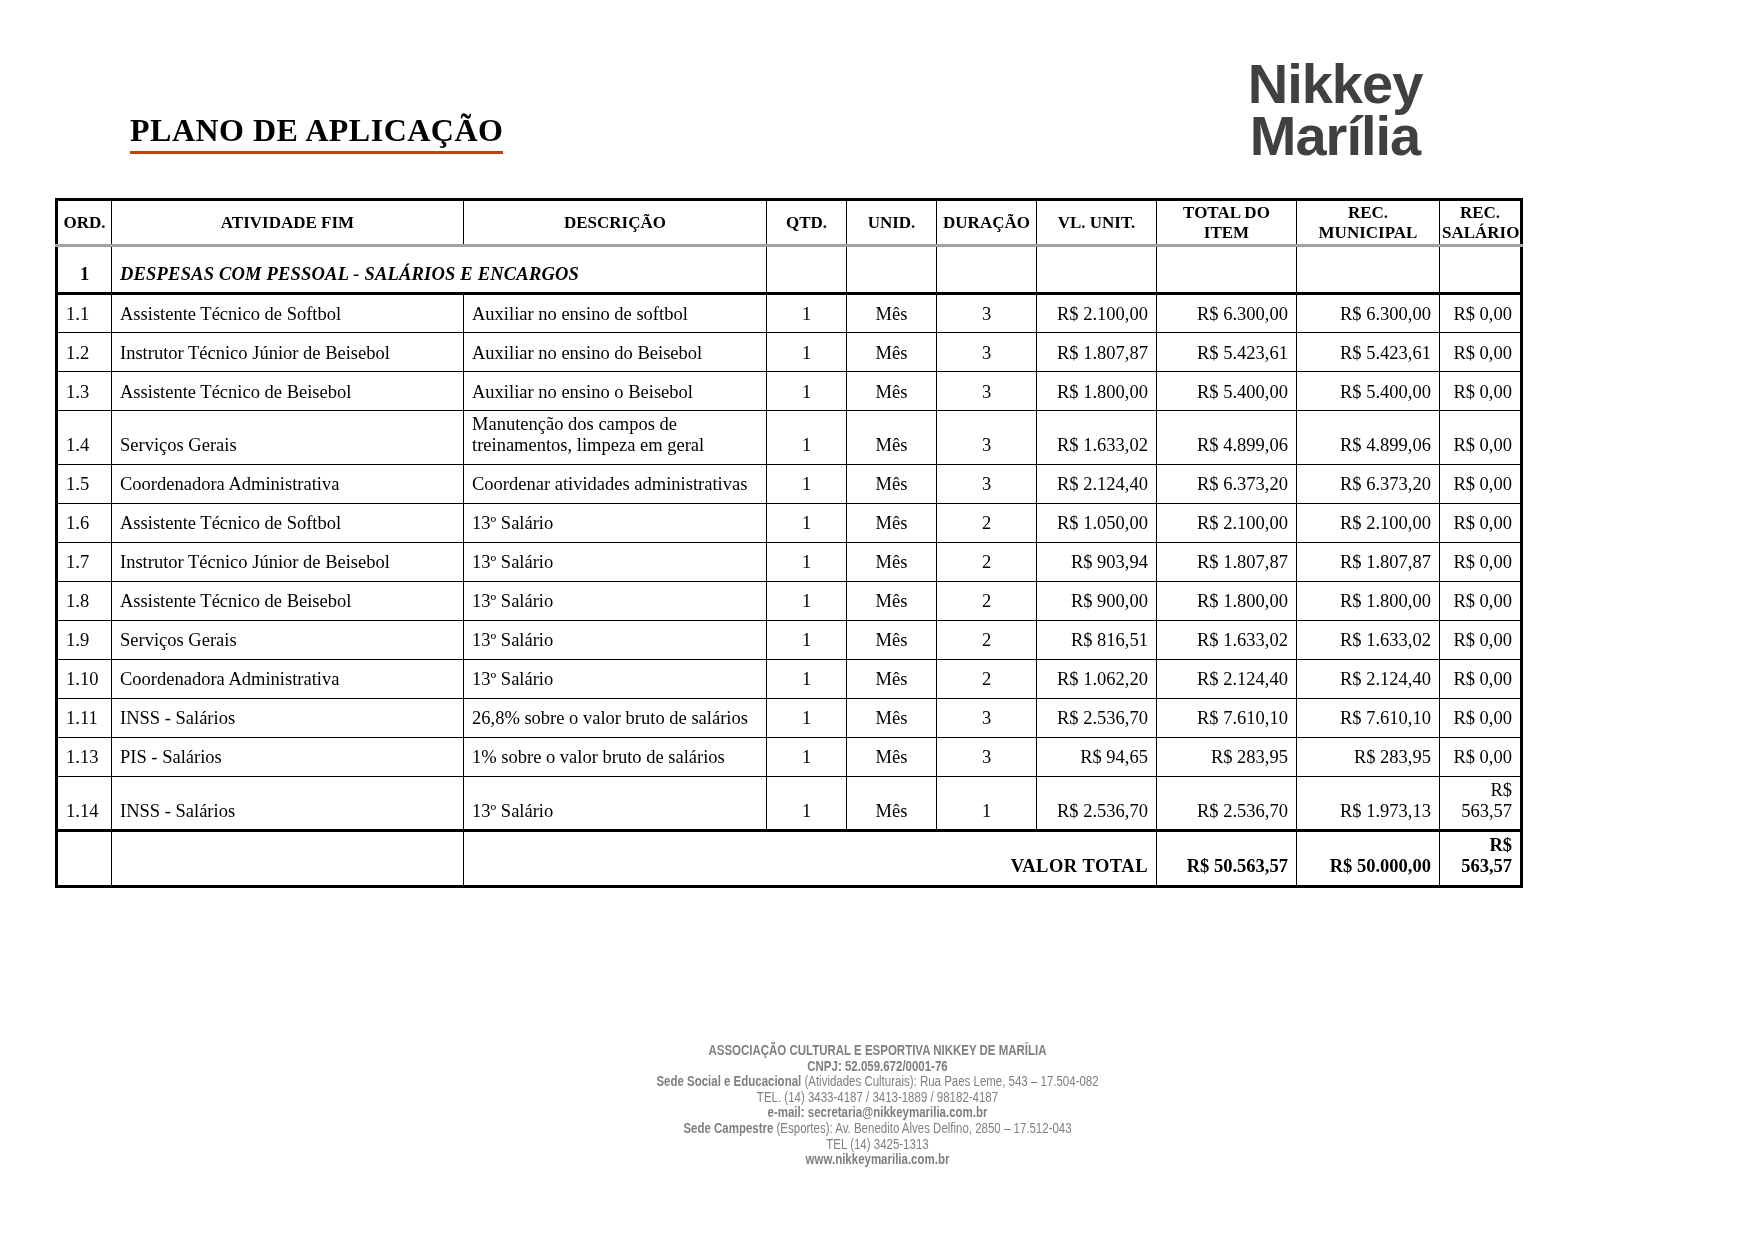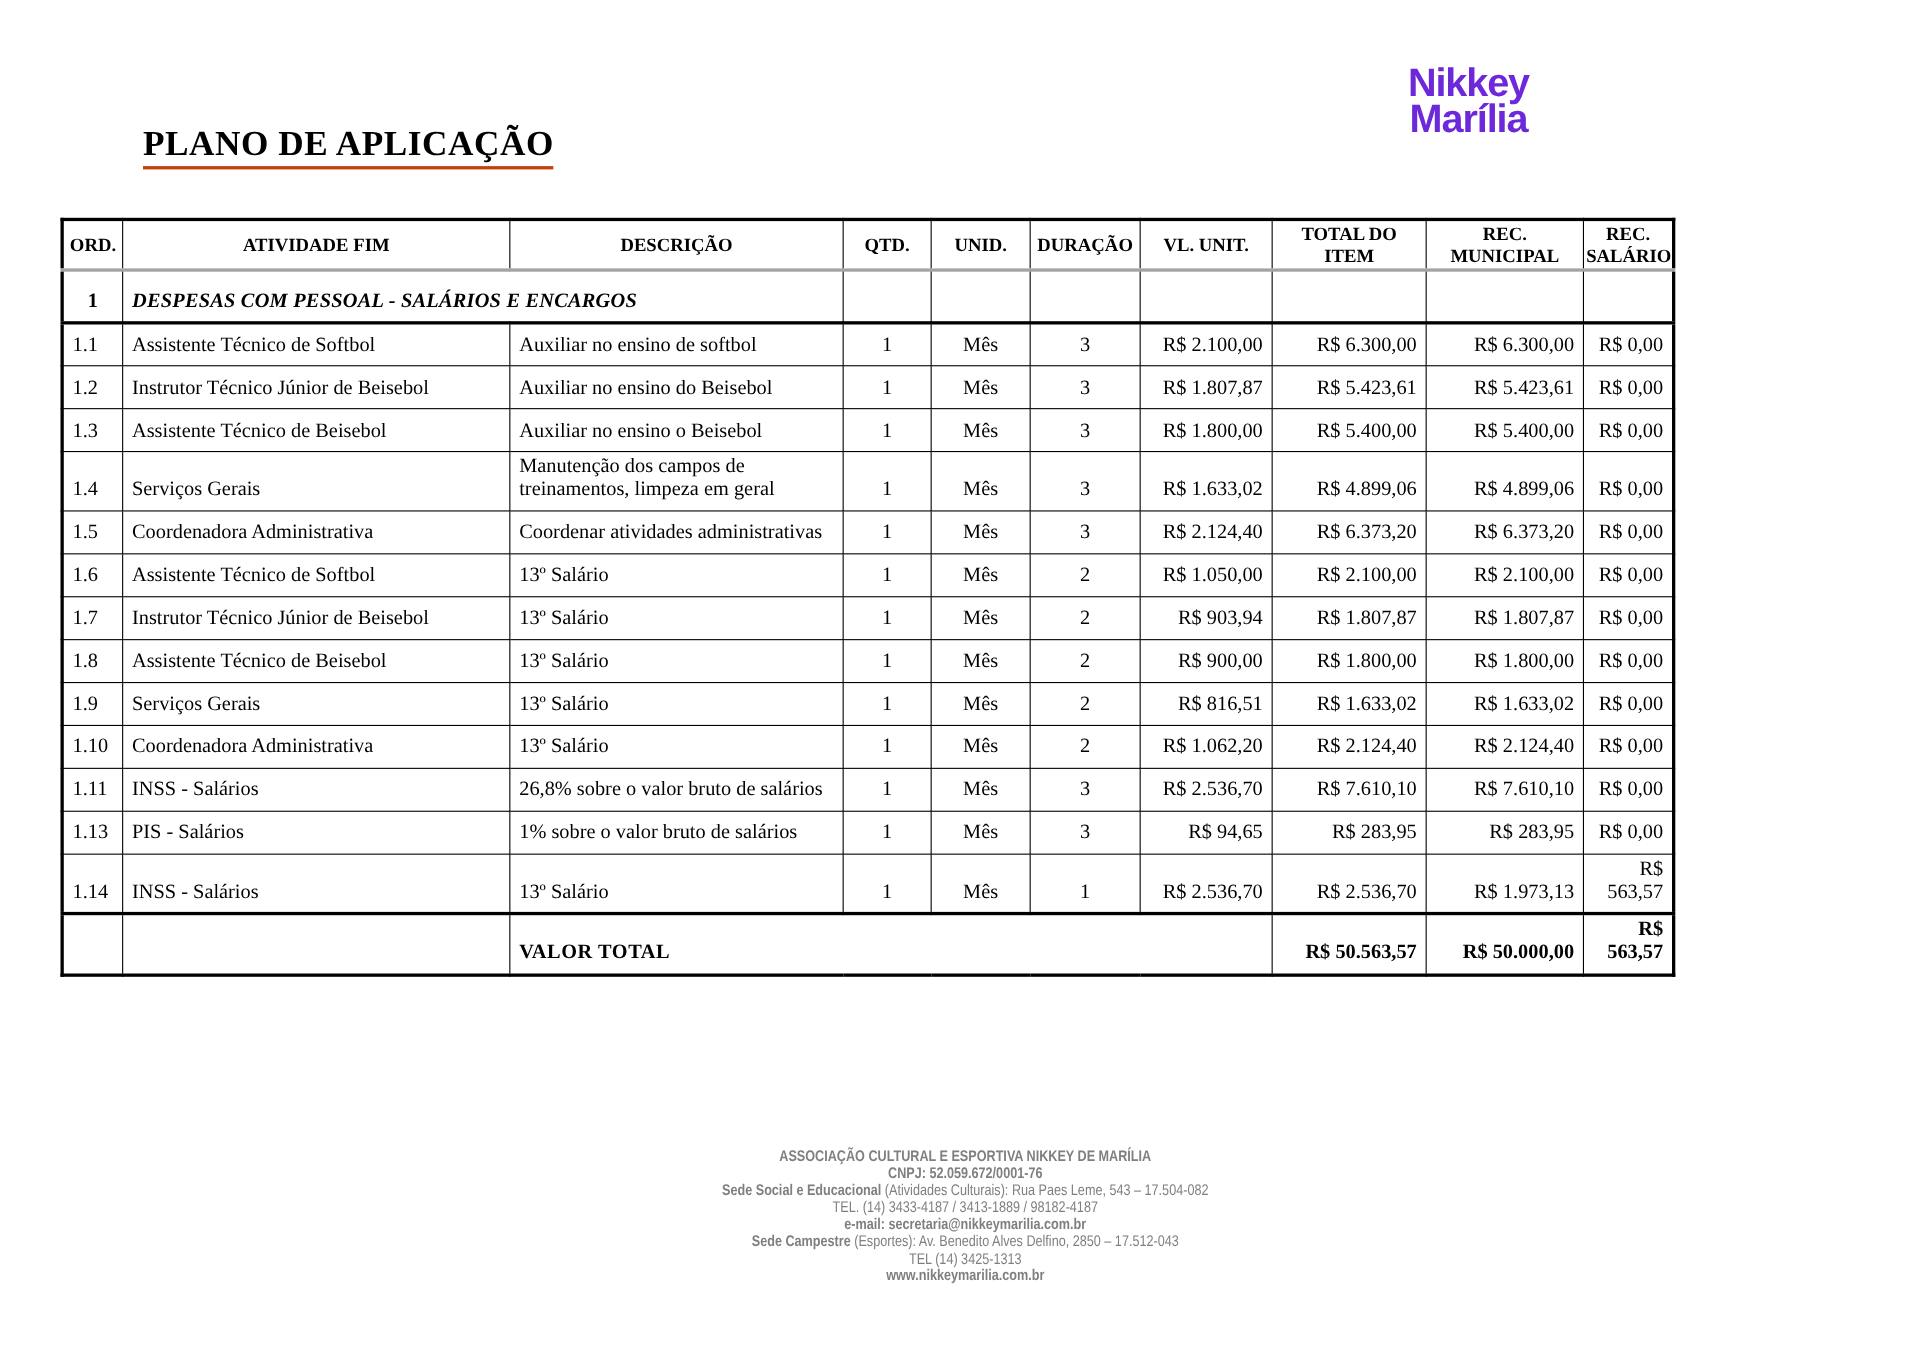--- a/index.html
+++ b/index.html
@@ -16,22 +16,22 @@
   
   .doc-title {
     position:absolute; left:130px; top:112px;
     font-size:32px; font-weight:bold; letter-spacing:0.5px;
     border-bottom:3px solid #c2410c; padding-bottom:2px;
   }
   .logo {
     position:absolute; left:1215px; top:58px; width:240px;
     text-align:center;
     font-family:"Liberation Sans", sans-serif;
-    font-weight:bold; font-size:36px; line-height:0.92;
-    color:#6d28d9; letter-spacing:-1px;
+    font-weight:bold; font-size:56px; line-height:0.92;
+    color:#404040; letter-spacing:-1px;
   }
 
   
   table.doc-table {
     position:absolute; left:55px; top:198px;
     width:1465px;
     border-collapse:collapse; table-layout:fixed;
     border:3px solid #000;
   }
   .doc-table th, .doc-table td {
@@ -56,21 +56,21 @@
   }
   .col-total_item { border-left:3px solid #000; }
 
   tr.section-row { height:48px; border-bottom:3px solid #000; }
   tr.section-row td { font-weight:bold; }
   .section-ord { text-align:center; font-size:19px; padding-left:2px; }
   .section-label { font-size:19.5px; letter-spacing:0.2px;font-style:italic; }
 
   tr.total-row { height:52px; border-top:3px solid #000; }
   .total-label {
-    font-size:22px; font-weight:bold; text-align:left;
+    font-size:22px; font-weight:bold; text-align:right;
     letter-spacing:0.5px; padding-bottom:9px;
   }
   .total-money { font-weight:bold; font-size:18px; }
 
   
   .footer {
     position:absolute; left:0; top:1043px; width:1755px;
     text-align:center;
     font-family:"Liberation Sans", sans-serif;
     font-size:14px; line-height:15.6px;

